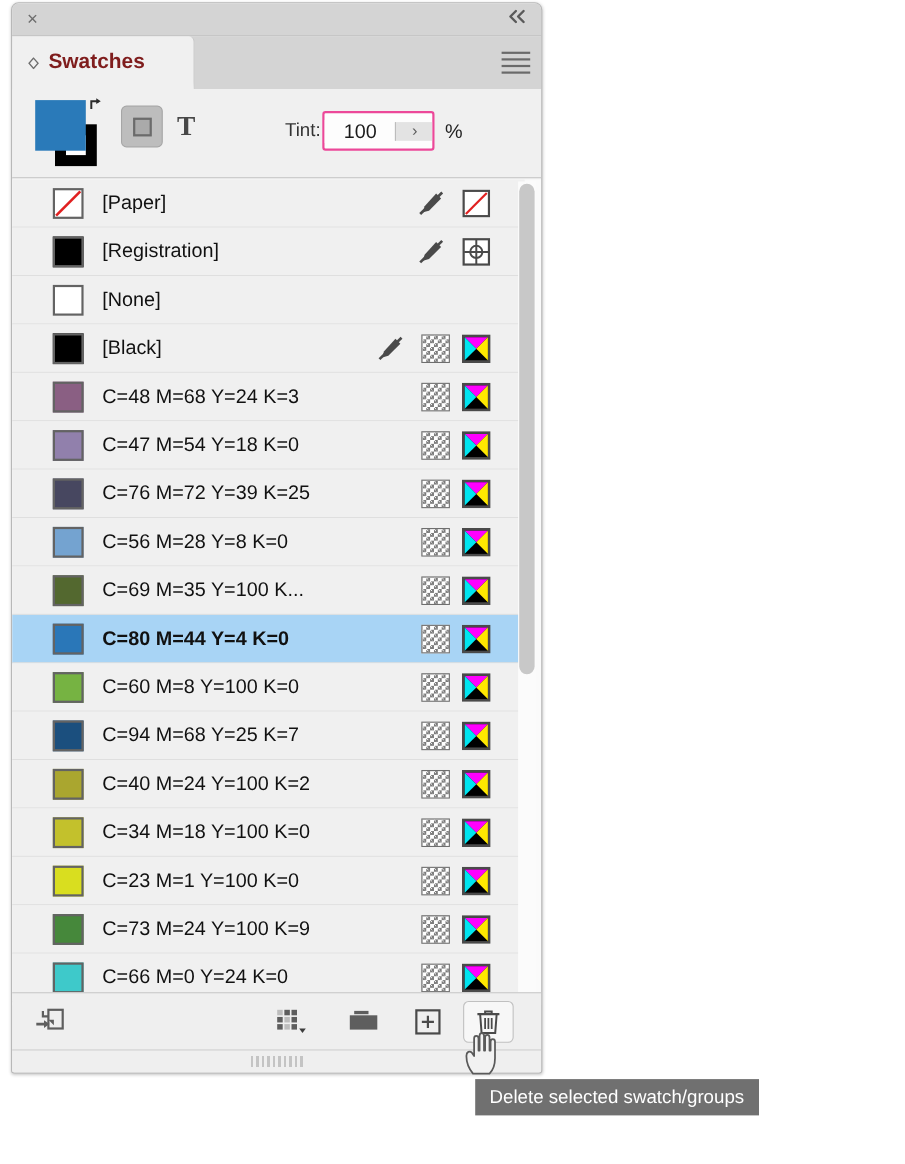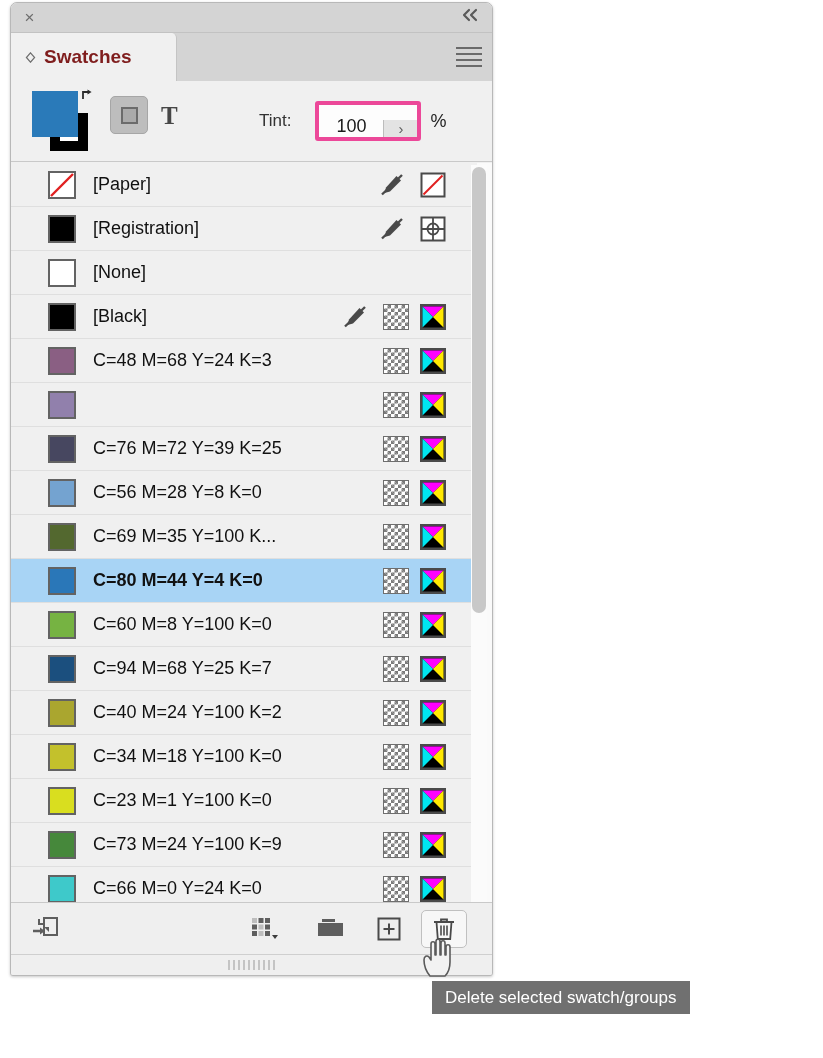--- a/index.html
+++ b/index.html
@@ -183,26 +183,26 @@
 
   .tintbox {
     position: absolute;
     left: 248px; top: 20px;
     display: flex;
     align-items: center;
   }
   .tint-label {
     font-size: 17px;
     color: #333333;
-    margin-right: 24px;
+    margin-right: 2px;
   }
   .tint-field {
     display: flex;
-    align-items: flex-end;
-    border: 4px solid #ec4899;
+    align-items: center;
+    border: 2px solid #ec4899;
     border-radius: 3px;
     background: #fdfdfd;
     overflow: hidden;
     height: 32px;
   }
   .tint-input {
     width: 64px;
     border: 0;
     background: #fdfdfd;
     font-family: "Liberation Sans", sans-serif;
@@ -515,20 +515,21 @@
                   <rect x="0" y="0" width="26" height="26" fill="#4a4a4a"></rect>
                   <rect x="2.5" y="2.5" width="21" height="21" fill="#000000"></rect>
                   <path d="M2.5 2.5 L23.5 2.5 L13 13 Z" fill="#ff00ff"></path>
                   <path d="M2.5 2.5 L13 13 L2.5 23.5 Z" fill="#00e5f0"></path>
                   <path d="M23.5 2.5 L23.5 23.5 L13 13 Z" fill="#ffe800"></path>
                 </svg></span>
             </div>
           </div>
           <div class="row">
             <div class="chip" style="background: rgb(145, 128, 172);"></div>
+            <div class="name">C=47 M=54 Y=18 K=0</div>
             <div class="tail">
               <span class="ic ic-pattern"></span>
               <span class="ic ic-mode"><svg width="26" height="26" viewBox="0 0 26 26">
                   <rect x="0" y="0" width="26" height="26" fill="#4a4a4a"></rect>
                   <rect x="2.5" y="2.5" width="21" height="21" fill="#000000"></rect>
                   <path d="M2.5 2.5 L23.5 2.5 L13 13 Z" fill="#ff00ff"></path>
                   <path d="M2.5 2.5 L13 13 L2.5 23.5 Z" fill="#00e5f0"></path>
                   <path d="M23.5 2.5 L23.5 23.5 L13 13 Z" fill="#ffe800"></path>
                 </svg></span>
             </div>

